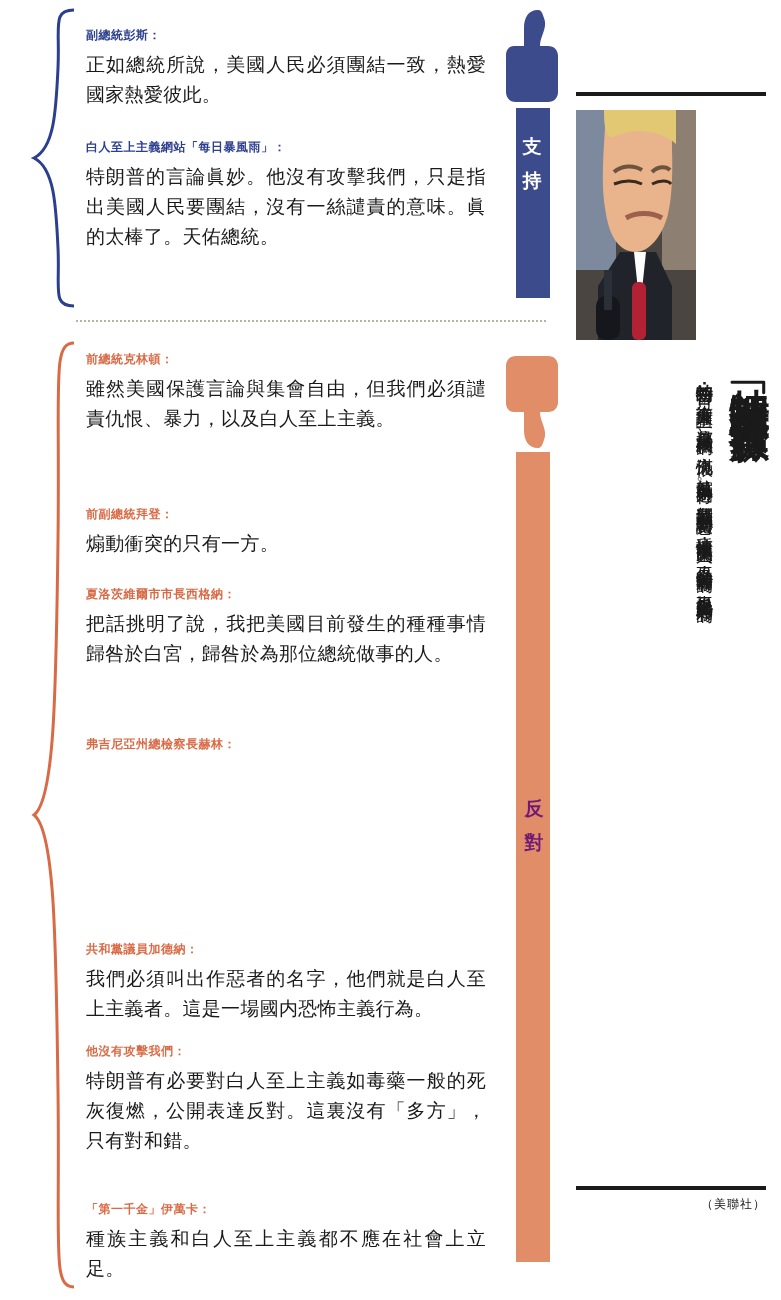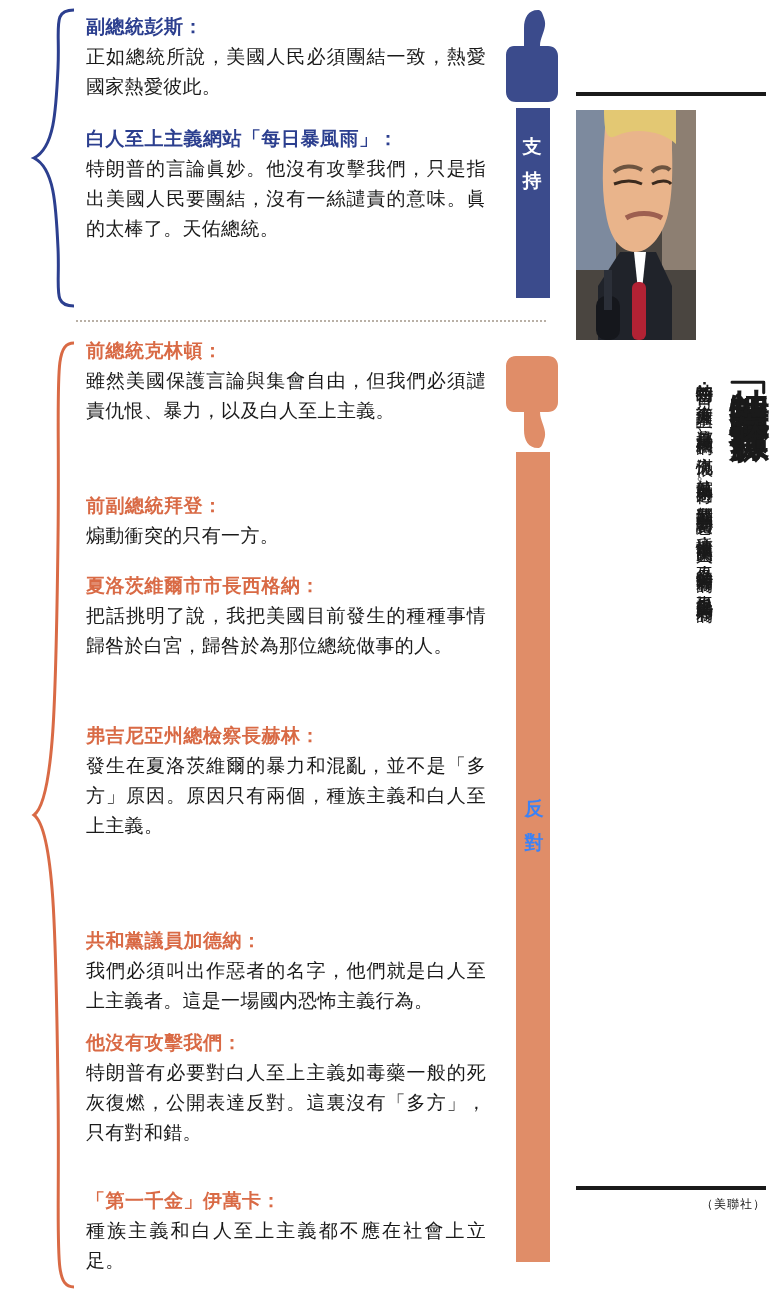--- a/index.html
+++ b/index.html
@@ -16,23 +16,23 @@
   
   .left-col{position:absolute;left:0;top:0;width:500px;height:1300px;}
 
   .brace{position:absolute;width:46px;}
   .brace svg{display:block;}
 
   .block{position:absolute;left:86px;width:400px;}
 
   .speaker{
     font-weight:bold;
-    font-size:19px;
+    font-size:12px;
     line-height:26px;
-    margin:8px 0 2px 0;
+    margin:16px 0 2px 0;
     letter-spacing:0.5px;
   }
   .support .speaker{color:#2c3f8f;}
   .oppose .speaker{color:#d96a45;}
   .quote{
     font-size:19px;
     line-height:30px;
     margin:0 0 10px 0;
     letter-spacing:0.3px;
     text-align:justify;
@@ -58,21 +58,21 @@
     text-align:center;line-height:34px;
     letter-spacing:2px;
   }
   .thumb-down-wrap{position:absolute;left:6px;top:352px;}
   .bar-oppose{
     position:absolute;left:18px;top:452px;width:34px;height:810px;
     background:#e08d68;
   }
   .lbl-oppose{
     position:absolute;left:18px;top:792px;width:38px;
-    color:#3b82f6;font-size:19px;font-weight:bold;
+    color:#701a75;font-size:19px;font-weight:bold;
     text-align:center;line-height:34px;
     letter-spacing:2px;
   }
 
   
   .right-col{position:absolute;left:566px;top:0;width:215px;height:1300px;}
 
   .rule-top{
     position:absolute;left:10px;top:92px;width:190px;height:4px;background:#1a1a1a;
   }
@@ -153,21 +153,20 @@
       <p class="quote">煽動衝突的只有一方。</p>
     </div>
 
     <div class="block oppose" style="top:565px;">
       <p class="speaker">夏洛茨維爾市市長西格納：</p>
       <p class="quote">把話挑明了說，我把美國目前發生的種種事情歸咎於白宮，歸咎於為那位總統做事的人。</p>
     </div>
 
     <div class="block oppose" style="top:715px;">
       <p class="speaker">弗吉尼亞州總檢察長赫林：</p>
-      <p class="quote">發生在夏洛茨維爾的暴力和混亂，並不是「多方」原因。原因只有兩個，種族主義和白人至上主義。</p>
     </div>
 
     <div class="block oppose" style="top:920px;">
       <p class="speaker">共和黨議員加德納：</p>
       <p class="quote">我們必須叫出作惡者的名字，他們就是白人至上主義者。這是一場國内恐怖主義行為。</p>
     </div>
 
     <div class="block oppose" style="top:1022px;">
       <p class="speaker">他沒有攻擊我們：</p>
       <p class="quote">特朗普有必要對白人至上主義如毒藥一般的死灰復燃，公開表達反對。這裏沒有「多方」，只有對和錯。</p>

